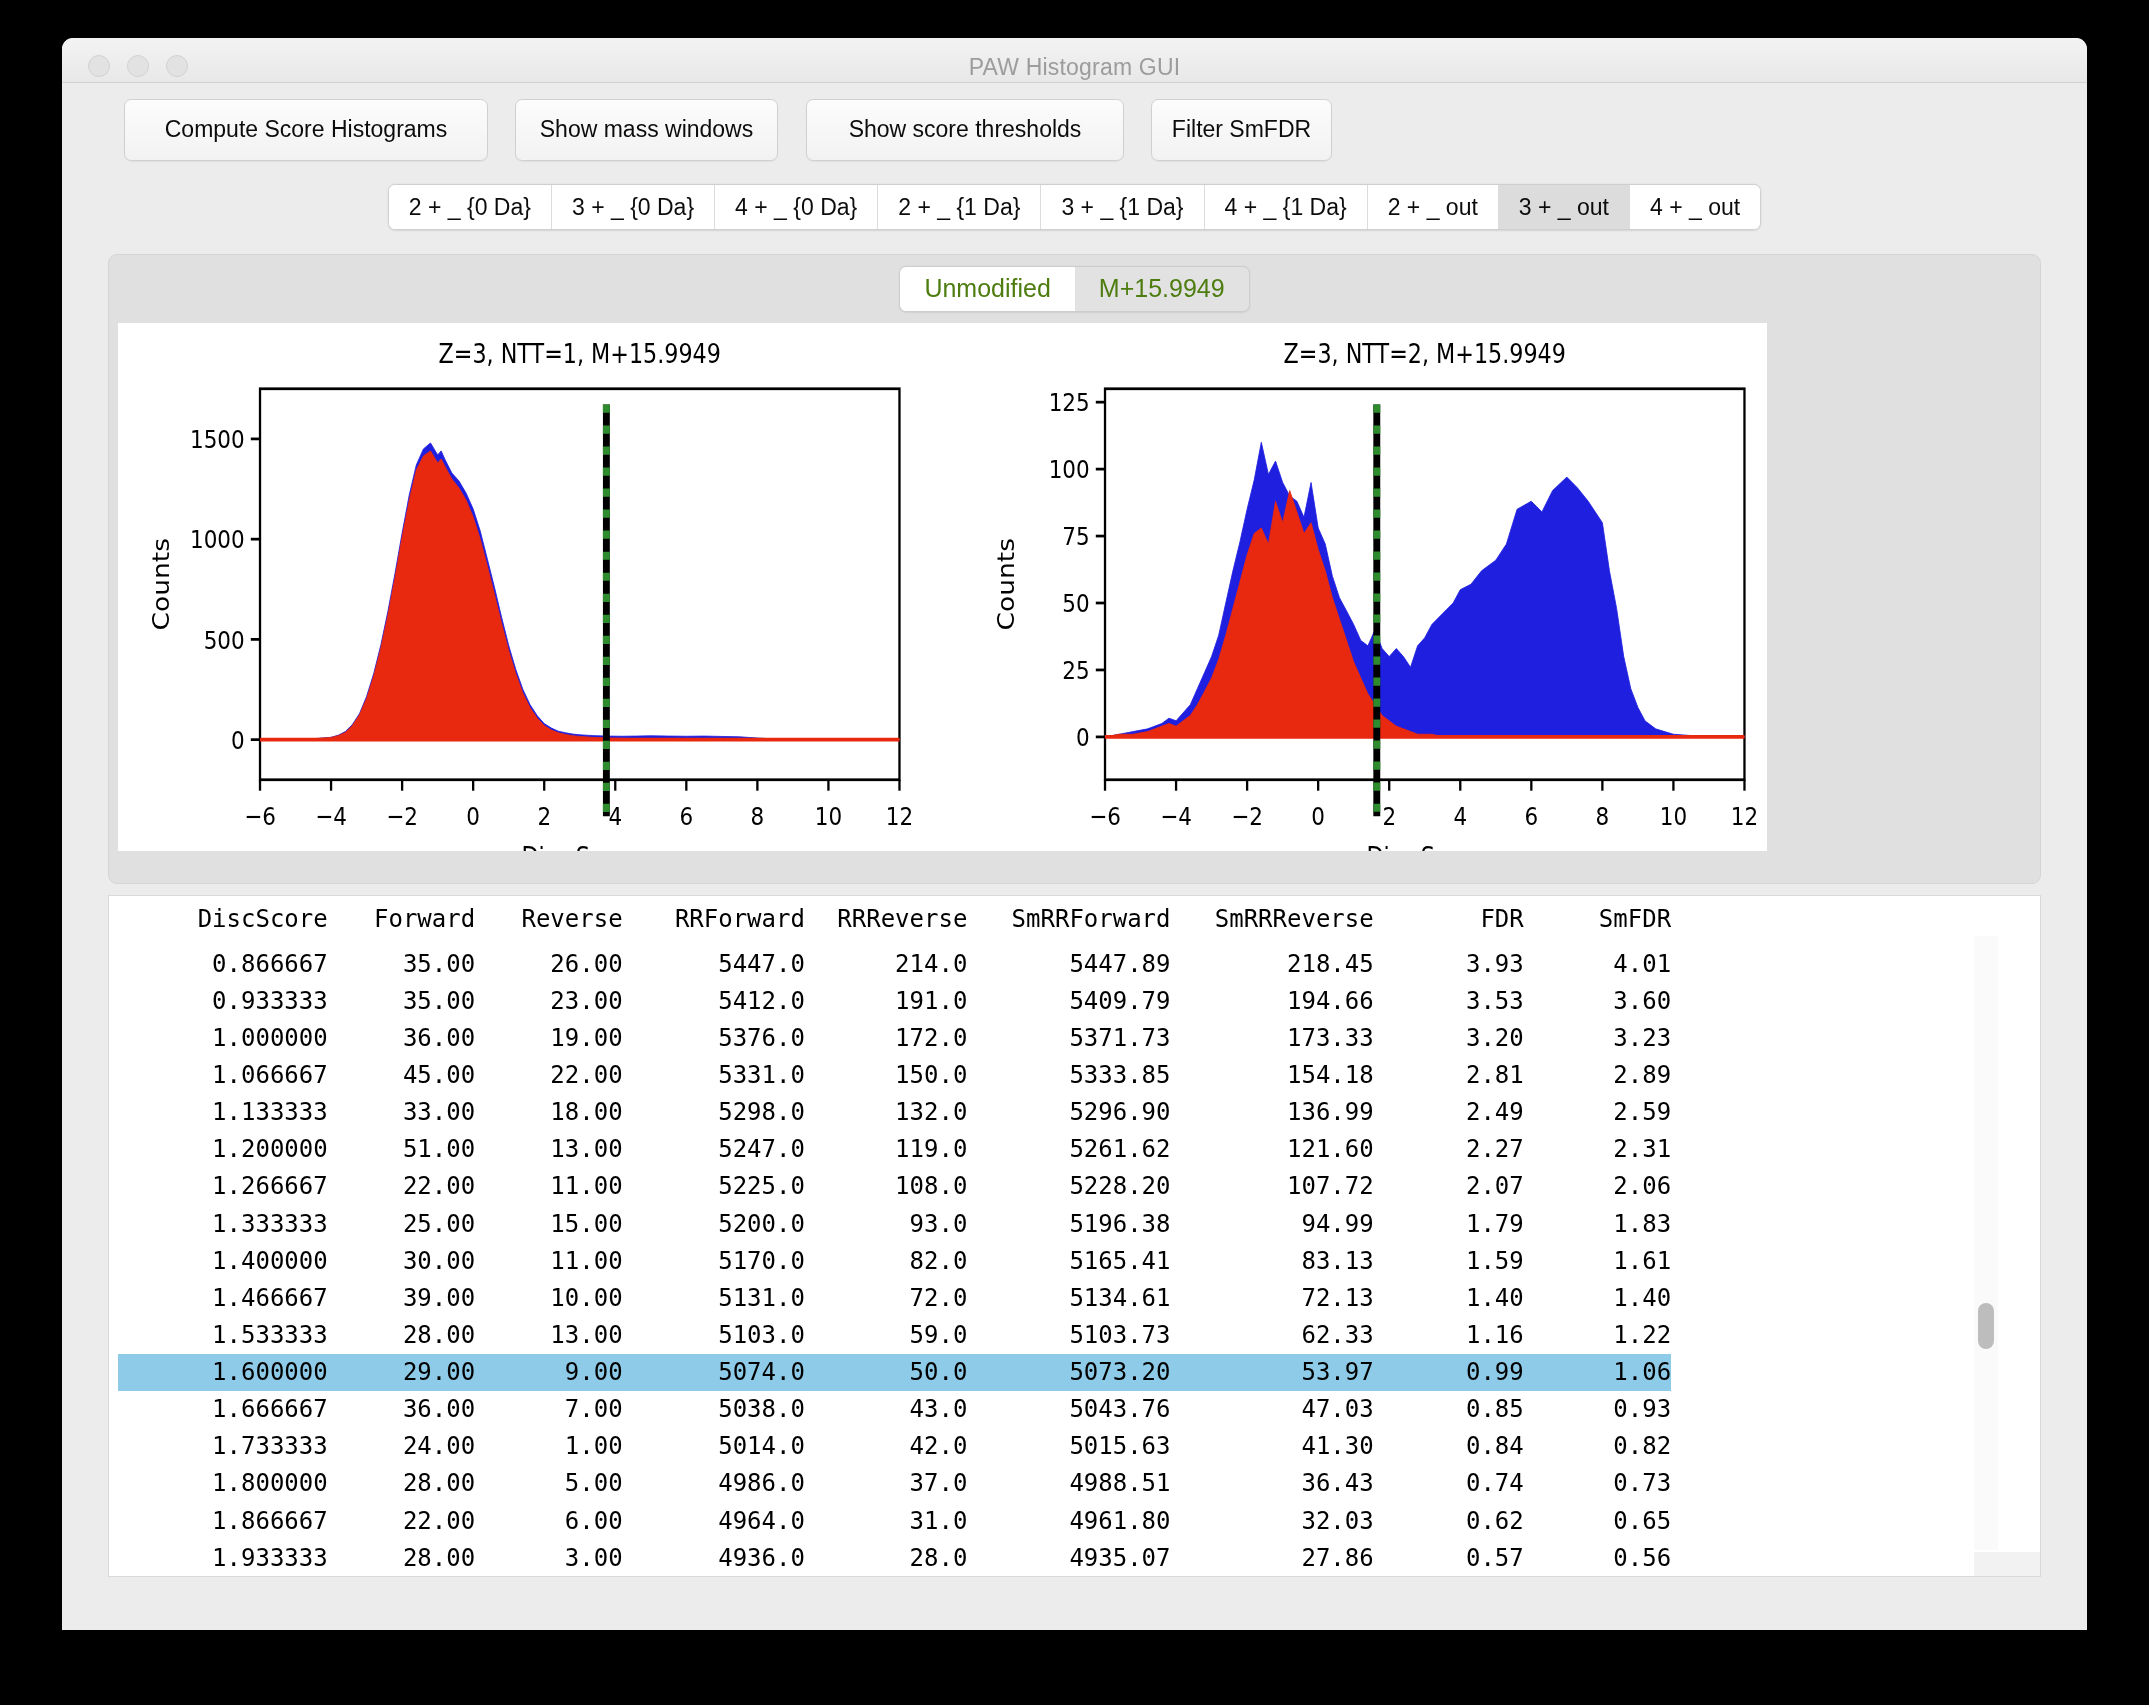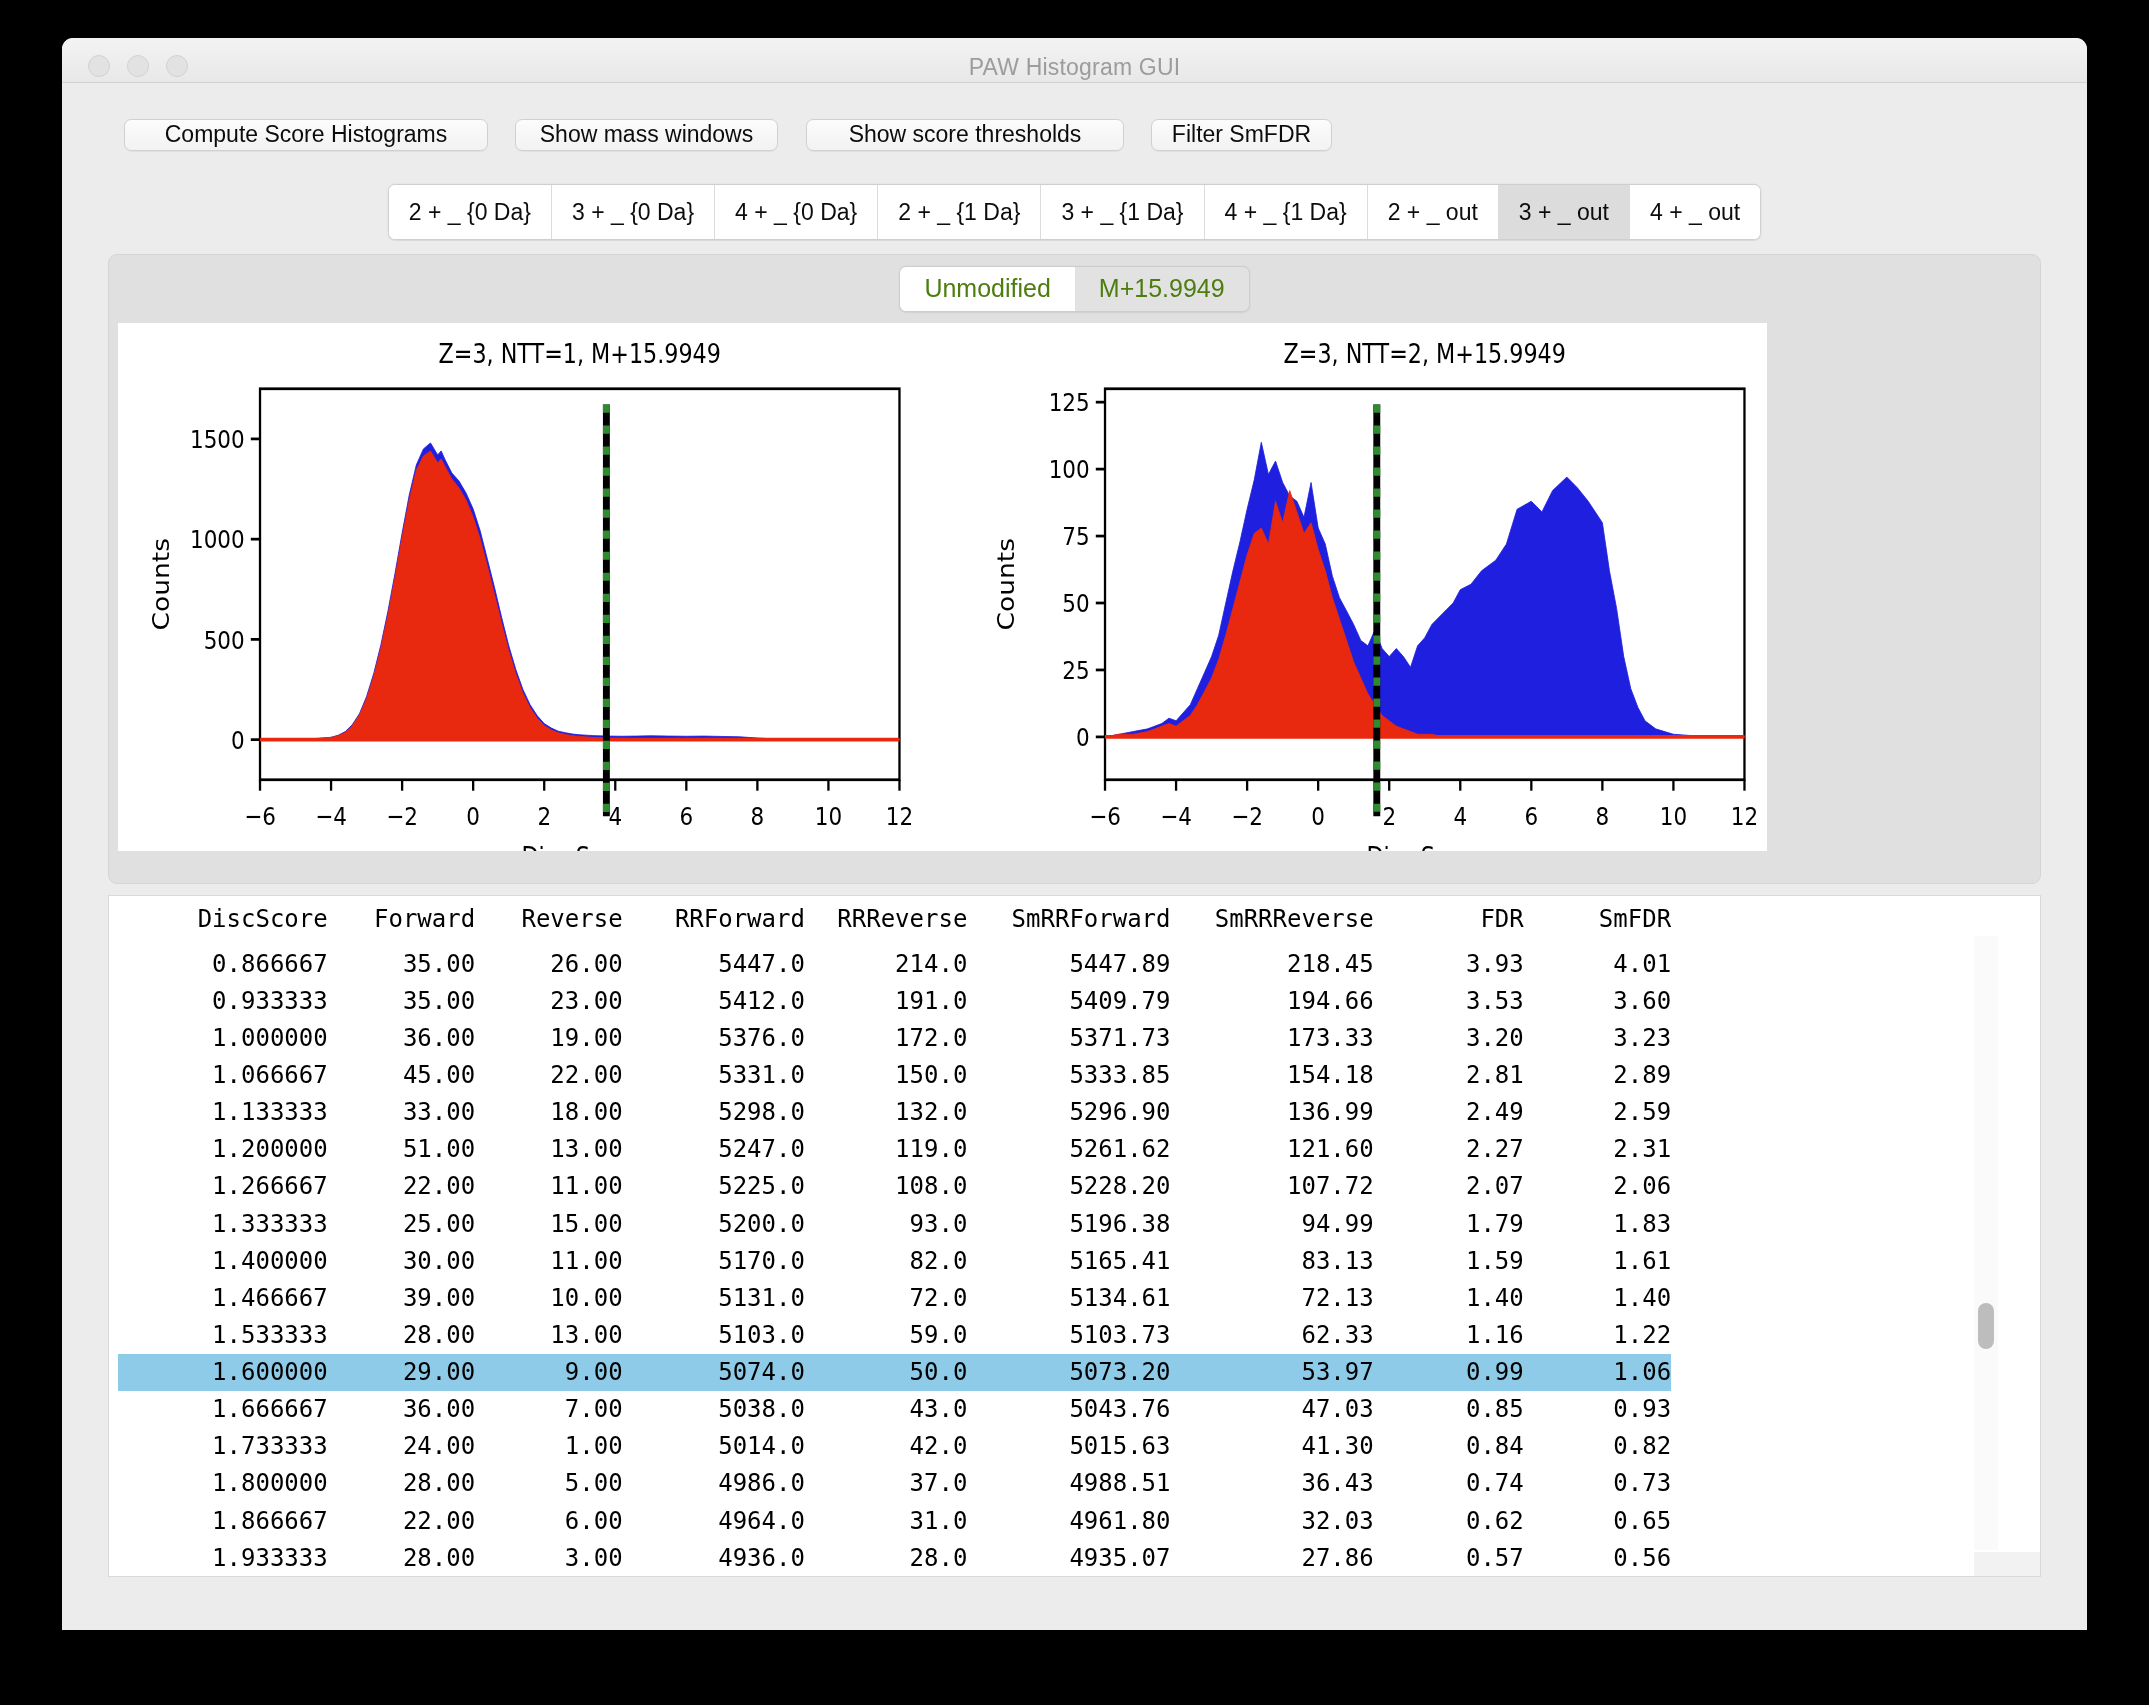--- a/index.html
+++ b/index.html
@@ -58,53 +58,52 @@
   #toolbar {
     position: absolute;
     left: 0; top: 57px;
     width: 100%;
     height: 55px;
     padding-left: 14.6px;
   }
   .tb-btn {
     position: absolute;
     top: 3.7px;
-    height: 32px;
+    height: 62px;
     background: linear-gradient(#fcfcfc, #f2f2f2);
     border: 0.9px solid #d0d0d0;
     border-radius: 7.3px;
     font-size: 23px;
     color: #0c0c0c;
     font-family: "Liberation Sans", sans-serif;
     display: flex;
     align-items: center;
     justify-content: center;
     padding: 0 16.4px;
     box-shadow: 0 0.9px 0.9px rgba(0,0,0,0.05);
     cursor: pointer;
-    margin-top: 20px;
   }
 
   
   #tabstrip-wrap {
     position: absolute;
     left: 0; top: 146px;
     width: 100%;
     height: 53px;
     display: flex;
     justify-content: center;
   }
   #tabstrip {
     display: flex;
     background: #ffffff;
     border: 0.9px solid #cfcfcf;
     border-radius: 7.3px;
     overflow: hidden;
     box-shadow: 0 0.9px 1.8px rgba(0,0,0,0.10);
-    height: 56px;
+    height: 46px;
   }
   .ctab {
     display: flex;
     align-items: center;
     justify-content: center;
     padding: 0 20px;
     font-size: 23px;
     color: #0c0c0c;
     background: #ffffff;
     border-right: 0.9px solid #dcdcdc;

